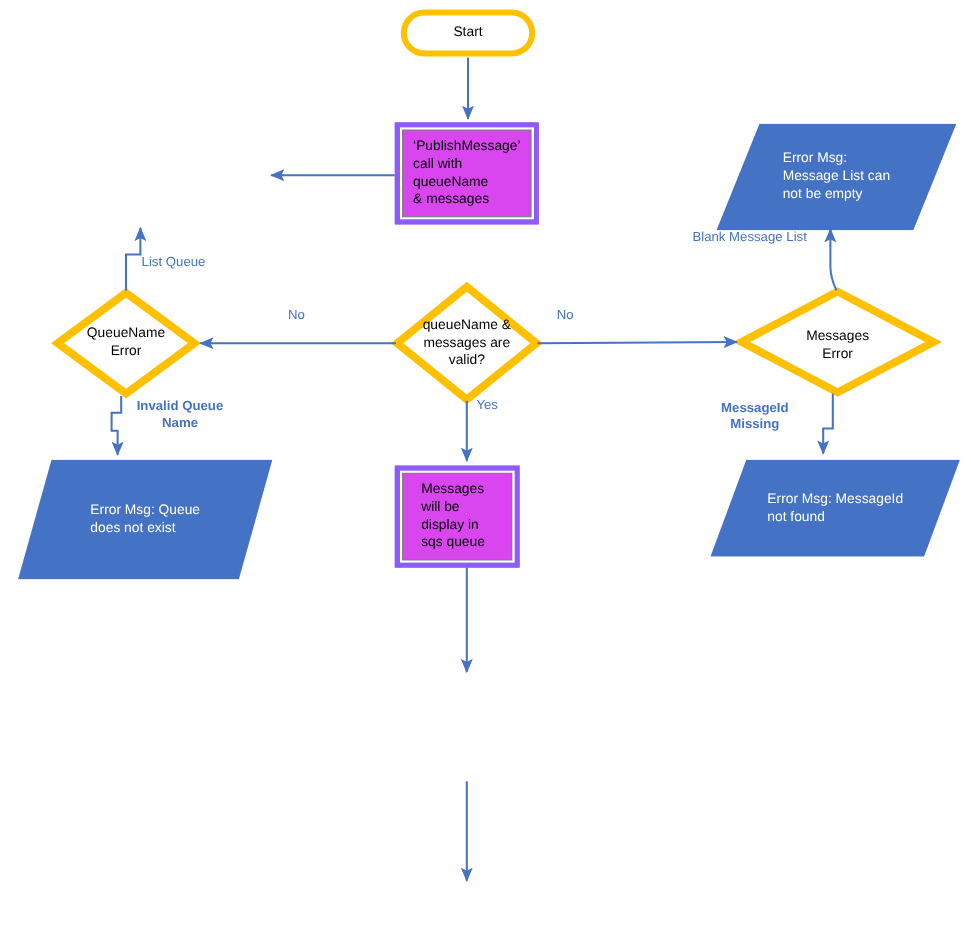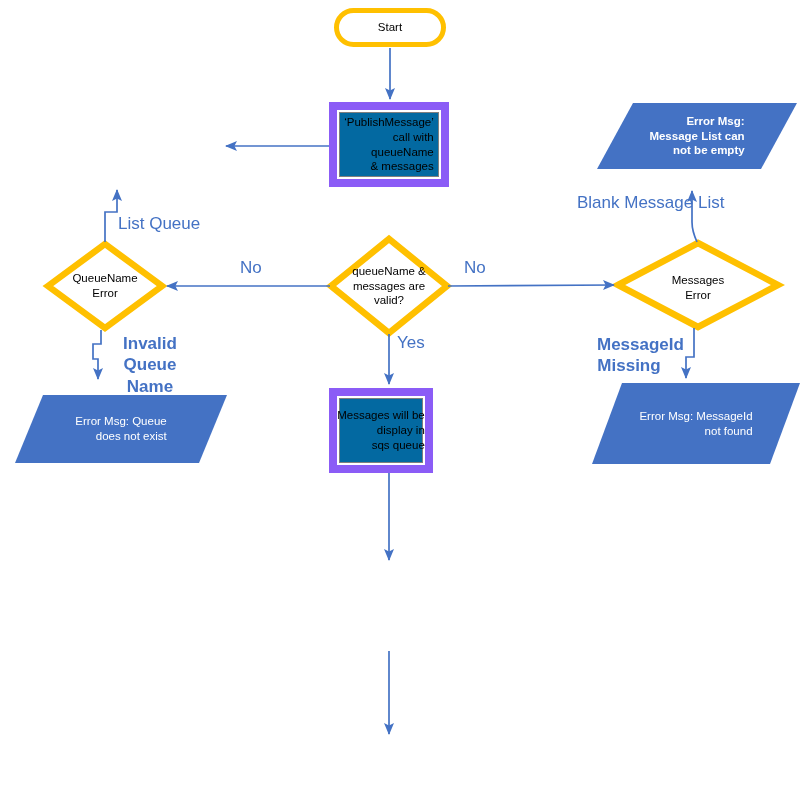--- a/index.html
+++ b/index.html
@@ -7,40 +7,40 @@
     position:relative;width:809px;height:789px;background:#ffffff;overflow:hidden;
     font-family:"Liberation Sans","DejaVu Sans",sans-serif;
   }
   .layer{position:absolute;left:0;top:0;width:809px;height:789px;}
   #shapes{z-index:1;}
   #wires{z-index:2;pointer-events:none;}
   #labels{z-index:3;pointer-events:none;}
 
   .shape{
     position:absolute;display:flex;align-items:center;justify-content:center;
-    text-align:right;white-space:pre-line;font-size:11.5px;line-height:1.3;
+    text-align:left;white-space:pre-line;font-size:11.5px;line-height:1.3;
     box-sizing:border-box;color:#000;
   }
   .stadium{
     background:#fff;border:5px solid #FFC000;border-radius:22px;
   }
   .process{
-    background:#0369a1;border:8px solid #8b5cf6;
+    background:#d946ef;border:4px solid #8b5cf6;
     box-shadow:inset 0 0 0 2px #ffffff, inset 0 0 0 3px #7F7F7F;
-    padding:0;
+    padding:18px;
   }
   .para{
     background:#4472C4;color:#ffffff;padding:4px 26px;
   }
   .dtext{
     position:absolute;display:flex;align-items:center;justify-content:center;
     text-align:center;white-space:pre-line;font-size:11.5px;line-height:1.3;color:#000;
   }
   .elabel{
-    position:absolute;color:#4472C4;font-size:17px;line-height:1.25;
+    position:absolute;color:#4472C4;font-size:11px;line-height:1.25;
     white-space:pre-line;
   }
   .center{text-align:center;font-weight:bold;}
 </style>
 </head>
 <body>
 
 <div id="canvas">
 
   <div class="layer" id="shapes">
@@ -50,28 +50,28 @@
     </div>
 
     <div class="shape process" style="left:329px;top:102px;width:120px;height:85px;">
       <span>‘PublishMessage’
 call with
 queueName
 &amp; messages</span>
     </div>
 
 
-    <div class="shape para" style="left:15px;top:395px;width:212px;height:68px;
+    <div class="shape para" style="left:15px;top:383px;width:212px;height:100px;
          clip-path:polygon(28px 0, 100% 0, calc(100% - 28px) 100%, 0 100%);">
       <span>Error Msg: Queue
 does not exist</span>
     </div>
 
-    <div class="shape para" style="left:597px;top:103px;width:200px;height:66px;
-         clip-path:polygon(36px 0, 100% 0, calc(100% - 36px) 100%, 0 100%);font-weight:bold;">
+    <div class="shape para" style="left:597px;top:103px;width:200px;height:89px;
+         clip-path:polygon(36px 0, 100% 0, calc(100% - 36px) 100%, 0 100%);">
       <span>Error Msg:
 Message List can
 not be empty</span>
     </div>
 
     <div class="shape para" style="left:592px;top:383px;width:208px;height:81px;
          clip-path:polygon(30px 0, 100% 0, calc(100% - 30px) 100%, 0 100%);">
       <span>Error Msg: MessageId
 not found</span>
     </div>

